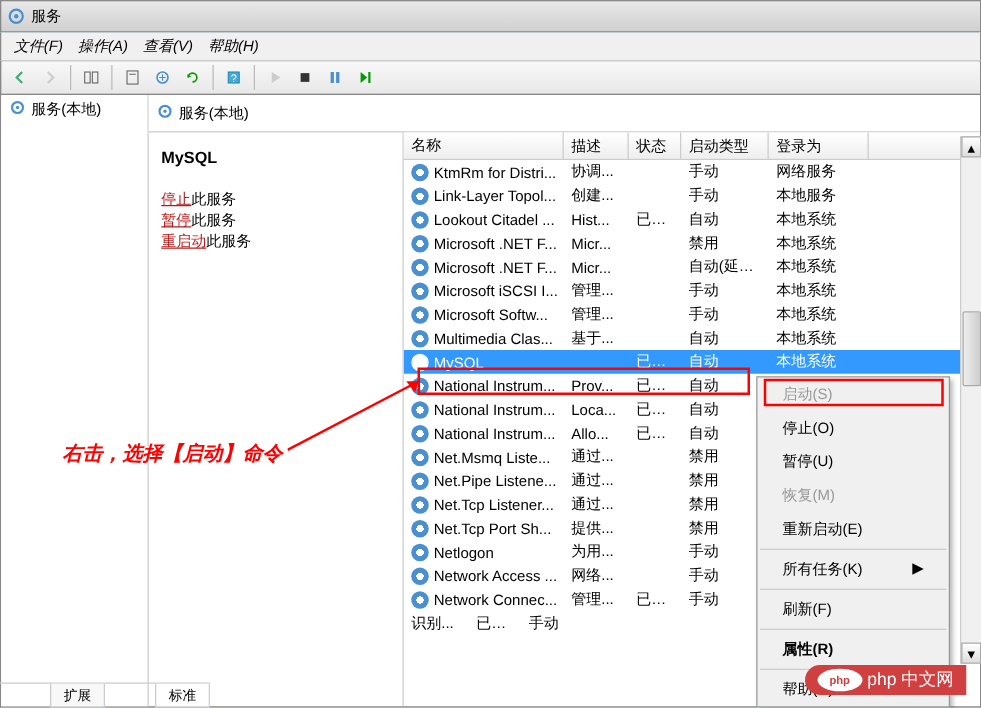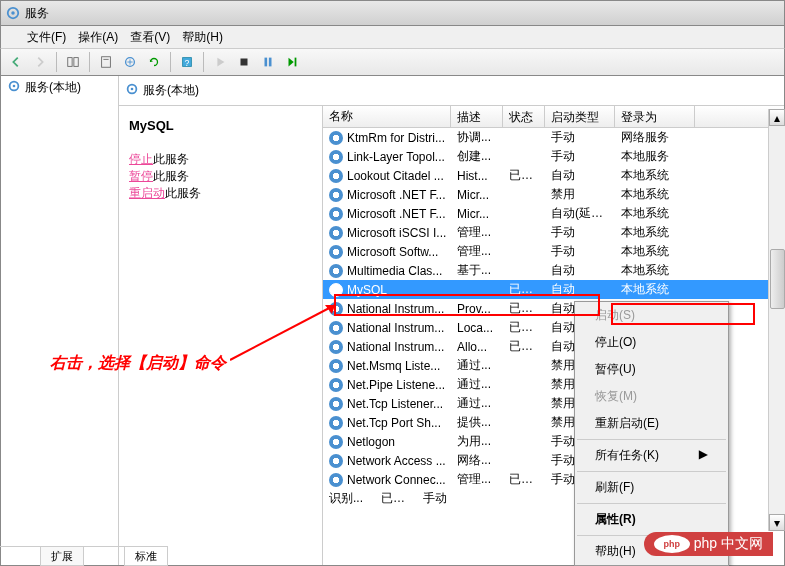--- a/index.html
+++ b/index.html
@@ -25,21 +25,22 @@
       display: inline-flex; align-items: center; justify-content: center;
       margin-right: 4px;
     }
     .menubar {
       height: 22px;
       background: #f0f0f0;
       border-left: 1px solid #888;
       border-right: 1px solid #888;
       display: flex;
       align-items: center;
-      padding-left: 20px;
+      padding-left: 4px;
+      font-style: italic;
     }
     .menubar-item { padding: 2px 6px; cursor: default; }
     .toolbar {
       height: 28px;
       background: linear-gradient(to bottom, #f8f8f8, #e8e8e8);
       border: 1px solid #888;
       border-top: 1px solid #ccc;
       display: flex;
       align-items: center;
       padding-left: 4px;
@@ -79,21 +80,21 @@
       padding-left: 6px;
       gap: 4px;
     }
     .main-body { flex: 1; display: flex; }
     .detail-pane {
       width: 204px;
       padding: 12px 10px;
       border-right: 1px solid #ccc;
     }
     .detail-title { font-weight: bold; font-size: 13px; margin-bottom: 18px; }
-    .detail-link { color: #ec4899; text-decoration: underline; cursor: pointer; }
+    .detail-link { color: #b91c1c; text-decoration: underline; cursor: pointer; }
     .list-pane { flex: 1; display: flex; flex-direction: column; position: relative; }
     .list-header {
       display: flex;
       background: linear-gradient(to bottom, #fff, #eee);
       border-bottom: 1px solid #ccc;
       height: 22px;
     }
     .list-header > div {
       border-right: 1px solid #ccc;
       padding: 3px 6px;
@@ -134,21 +135,21 @@
       border: 1px solid #ccc;
       border-top: none;
       padding: 2px 10px;
       background: #f8f8f8;
       font-size: 11px;
       margin-left: 40px;
     }
     .tab.active { background: #fff; }
     .context-menu {
       position: absolute;
-      left: 574px;
+      left: 605px;
       top: 301px;
       width: 155px;
       background: #f0f0f0;
       border: 1px solid #999;
       box-shadow: 2px 2px 4px rgba(0,0,0,0.3);
       z-index: 100;
     }
     .ctx-item {
       padding: 5px 20px;
       display: flex;

